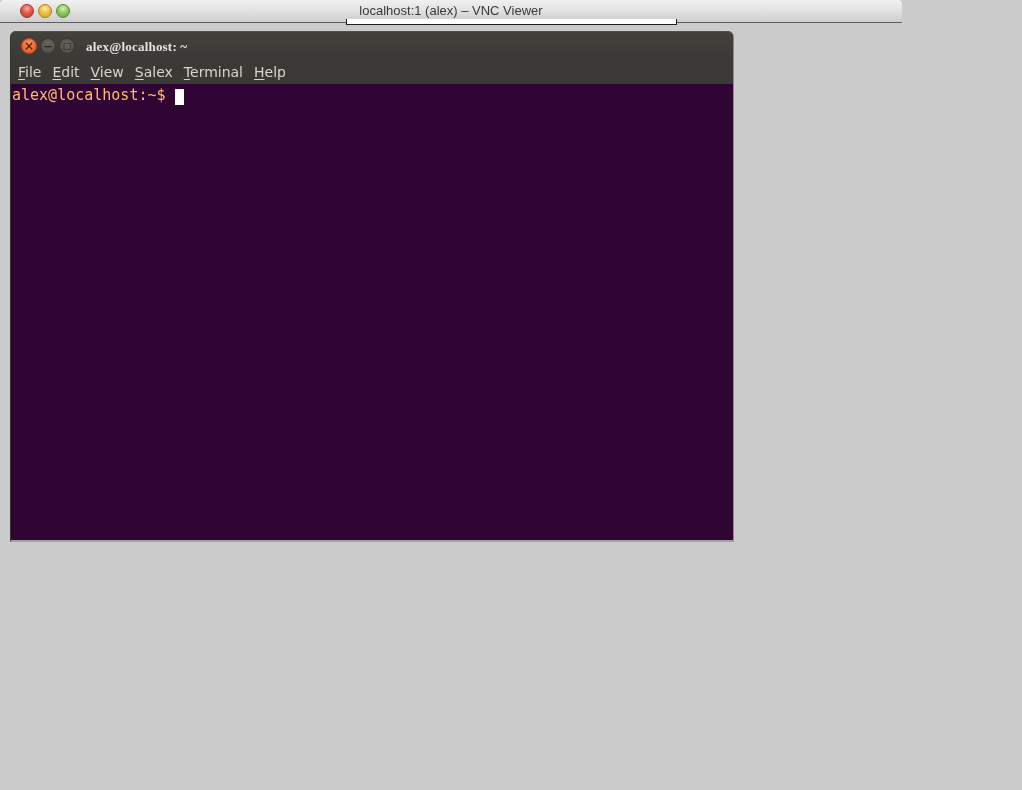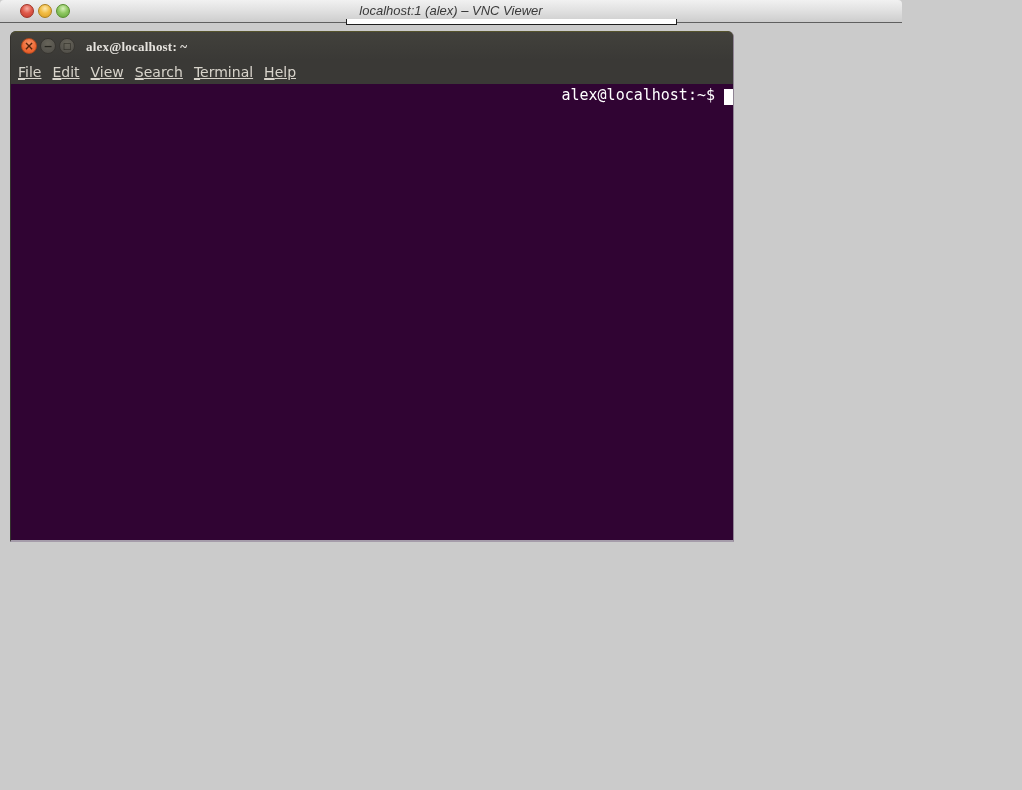--- a/index.html
+++ b/index.html
@@ -11,21 +11,20 @@
   }
 
   
   .mac-titlebar {
     position: absolute;
     left: 0; top: 0;
     width: 902px; height: 23px;
     background: linear-gradient(to bottom, #f1f1f1 0%, #e2e2e2 45%, #cdcdcd 100%);
     border-bottom: 1px solid #5f5f5f;
     border-radius: 4px 4px 0 0;
-    font-style: italic;
   }
   .mac-title {
     text-align: center;
     line-height: 22px;
     font-size: 13px;
     color: #3a3a3a;
   }
   .traffic-lights {
     position: absolute;
     left: 20px; top: 4px;
@@ -125,36 +124,34 @@
     display: flex;
     align-items: center;
     padding-left: 2px;
     font-size: 14px;
     color: #d8d4cb;
   }
   .menu-item {
     padding: 0 5px;
     margin-right: 1px;
     cursor: default;
-    text-decoration: underline;
   }
   .menu-item .mn {
     text-decoration: underline;
     text-underline-offset: 2px;
   }
   .t-screen {
     height: 456px;
     background: #300433;
     padding: 2px 0 0 1px;
     font-family: "DejaVu Sans Mono", monospace;
     font-size: 15px;
     line-height: 18px;
-    color: #ffffff;
+    color: #fdba74;
     white-space: pre;
-    text-align: right;
   }
   .cursor {
     display: inline-block;
     width: 9px; height: 16px;
     background: #ffffff;
     margin-left: 9px;
     vertical-align: text-bottom;
     transform: translateY(1px);
   }
 </style>
@@ -180,20 +177,20 @@
       <span class="tbtn min">−</span>
       <span class="tbtn max">□</span>
     </div>
     <span class="t-title">alex@localhost: ~</span>
   </div>
 
   <div class="t-menubar">
     <span class="menu-item"><span class="mn">F</span><span>ile</span></span>
     <span class="menu-item"><span class="mn">E</span><span>dit</span></span>
     <span class="menu-item"><span class="mn">V</span><span>iew</span></span>
-    <span class="menu-item"><span class="mn">S</span><span>earch</span></span>
+    <span class="menu-item"><span class="mn">S</span><span>alex</span></span>
     <span class="menu-item"><span class="mn">T</span><span>erminal</span></span>
     <span class="menu-item"><span class="mn">H</span><span>elp</span></span>
   </div>
 
   <div class="t-screen"><span class="prompt">alex@localhost:~$</span><span class="cursor"></span></div>
 
 </div>
 
 </body></html>

